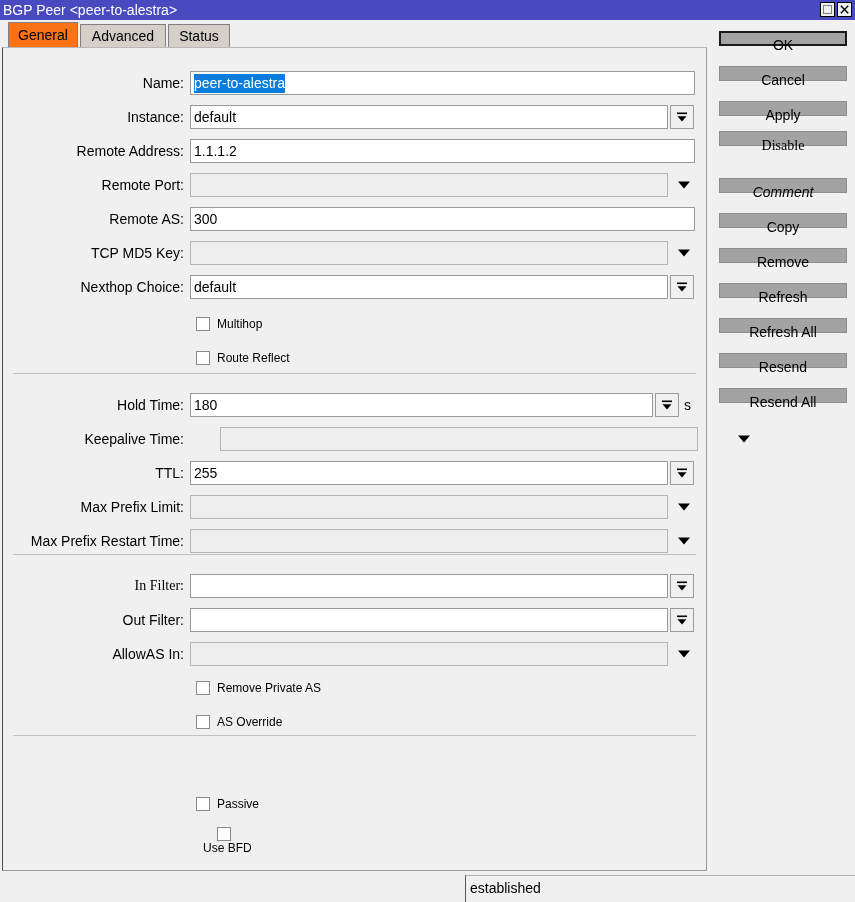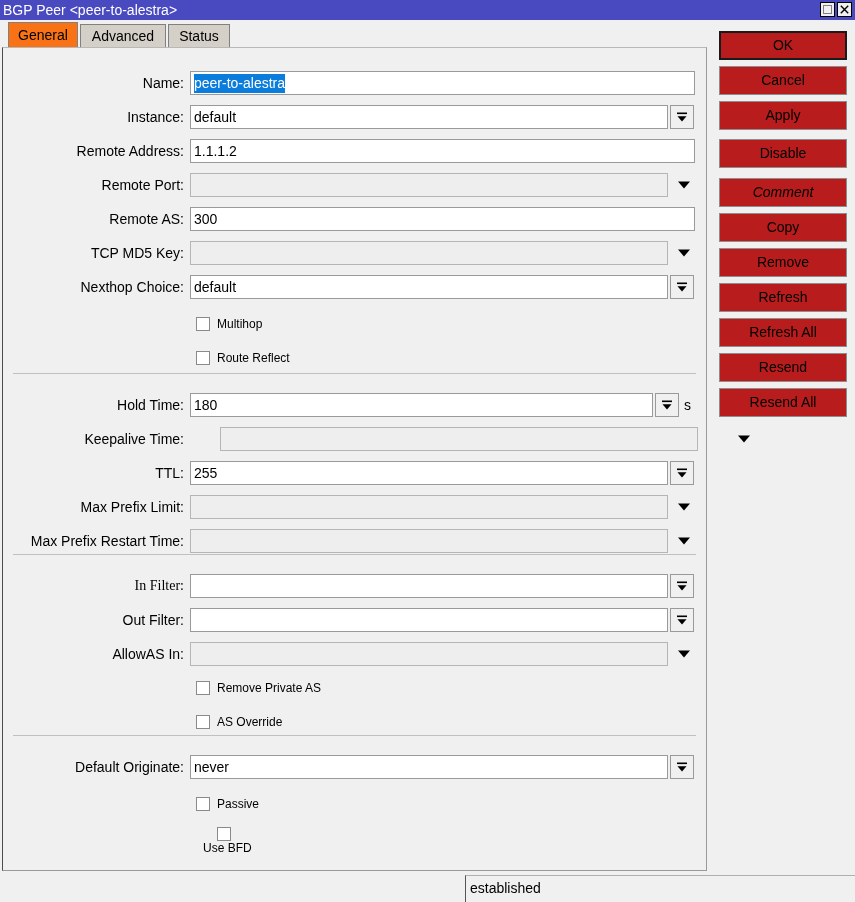--- a/index.html
+++ b/index.html
@@ -220,23 +220,23 @@
   .btncol {
     position: absolute;
     left: 719px;
     top: 31px;
     width: 128px;
   }
   .btn {
     position: absolute;
     left: 0;
     width: 128px;
-    height: 29px;
-    box-sizing: border-box;
-    background: #b91c1c;
+    height: 15px;
+    box-sizing: border-box;
+    background: #a3a3a3;
     border: 1px solid #8d8d8d;
     font-size: 14px;
     line-height: 27px;
     text-align: center;
     cursor: pointer;
     color: #000000;
   }
   .btn.default {
     border: 2px solid #1a1a1a;
     line-height: 25px;
@@ -420,30 +420,20 @@
       </div>
       <div class="row" style="top: 594px;">
         <div class="flabel">AllowAS In:</div>
         <div class="field disabled" style="width: 478px;"></div>
         <div class="plainarrow">
           <svg width="14" height="10" viewBox="0 0 14 10">
             <path d="M1 1.5 L13 1.5 L7 8.5 Z" fill="#000"></path>
           </svg>
         </div>
       </div>
-      <div class="row" style="top: 707px;">
-        <div class="flabel">Default Originate:</div>
-        <div class="field" style="width: 478px;">never</div>
-        <div class="spinner">
-          <svg width="14" height="14" viewBox="0 0 14 14">
-            <rect x="2" y="2.5" width="10" height="1.6" fill="#000"></rect>
-            <path d="M2.5 6.3 L11.5 6.3 L7 11.6 Z" fill="#000"></path>
-          </svg>
-        </div>
-      </div>
       <div class="cbrow" style="top: 265px;">
         <div class="cbox"></div>
         <div class="cblabel">Multihop</div>
       </div>
       <div class="cbrow" style="top: 299px;">
         <div class="cbox"></div>
         <div class="cblabel">Route Reflect</div>
       </div>
       <div class="cbrow" style="top: 629px;">
         <div class="cbox"></div>
@@ -460,21 +450,21 @@
       <div class="cbrow" style="top: 779px; flex-direction: column;">
         <div class="cbox"></div>
         <div class="cblabel">Use BFD</div>
       </div>
     </div>
 
   <div class="btncol" id="btncol">
       <div class="btn default" style="top: 0px;">OK</div>
       <div class="btn" style="top: 35px;">Cancel</div>
       <div class="btn" style="top: 70px;">Apply</div>
-      <div class="btn" style="top: 108px;">Disable</div>
+      <div class="btn" style="top: 100px; font-family: Liberation Serif, serif;">Disable</div>
       <div class="btn" style="top: 147px; font-style: italic;">Comment</div>
       <div class="btn" style="top: 182px;">Copy</div>
       <div class="btn" style="top: 217px;">Remove</div>
       <div class="btn" style="top: 252px;">Refresh</div>
       <div class="btn" style="top: 287px;">Refresh All</div>
       <div class="btn" style="top: 322px;">Resend</div>
       <div class="btn" style="top: 357px;">Resend All</div>
     </div>
 
   <div class="statusbar">

